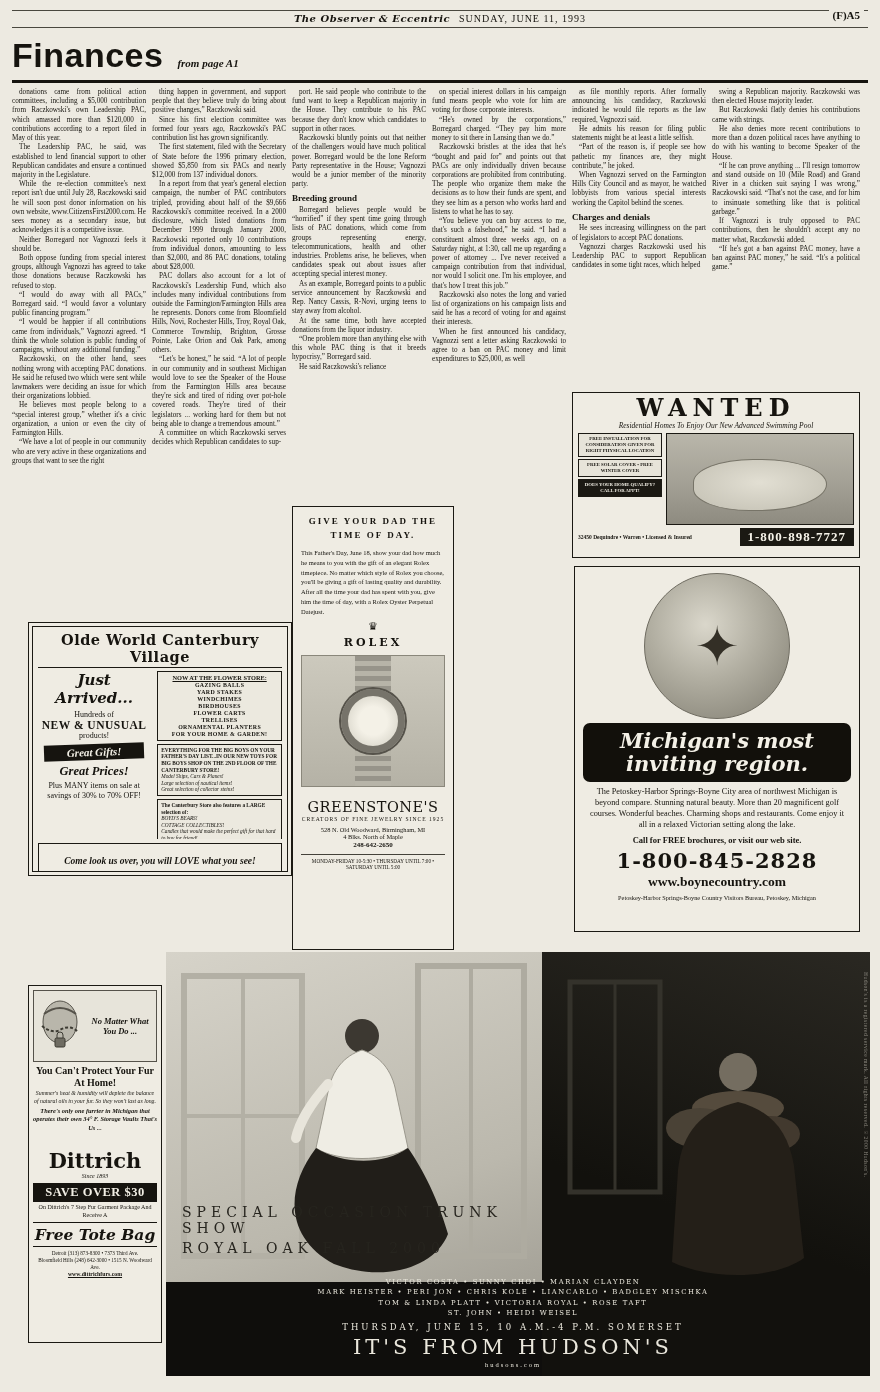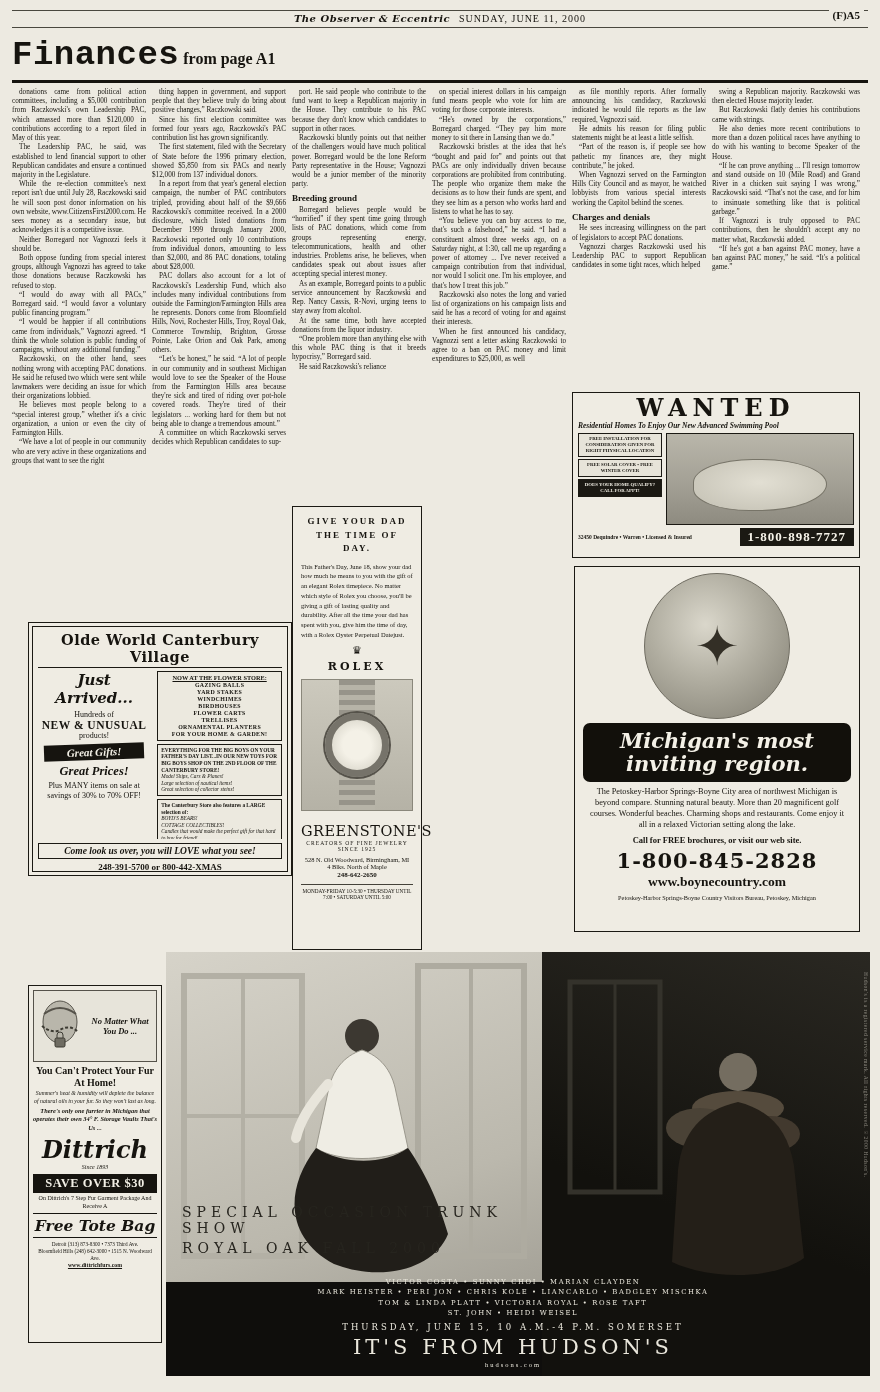--- a/index.html
+++ b/index.html
@@ -3,58 +3,58 @@
 <meta charset="utf-8">
 <style>
 *{box-sizing:border-box;margin:0;padding:0}
 html,body{background:#a9a69d}
 .page{position:relative;width:880px;height:1392px;margin:0 auto;background:#edeae1;color:#16140f;font-family:"Liberation Serif",serif;overflow:hidden}
 .masthead{position:absolute;top:10px;left:12px;right:12px;text-align:center;font-size:10px;letter-spacing:.5px;border-top:1px solid #4a483f;border-bottom:1px solid #4a483f;padding:2px 0 3px}
 .masthead .paper{font-weight:bold;font-style:italic;font-family:"DejaVu Serif",serif}
 .masthead .mdate{margin-left:6px;letter-spacing:1px}
 .pagenum{position:absolute;top:9px;right:16px;font-weight:bold;font-size:11px;background:#edeae1;padding:0 4px}
 .headline{position:absolute;top:36px;left:12px}
-.headline .title{font-size:34px;font-weight:bold;font-family:Liberation Mono, monospace;letter-spacing:.5px}
-.headline .cont{font-size:16px;font-weight:bold;margin-left:0}
+.headline .title{font-size:34px;font-weight:bold;font-family:Liberation Sans, sans-serif;letter-spacing:.5px}
+.headline .cont{font-size:11px;font-style:italic;font-weight:bold;margin-left:10px}
 .headline-rule{position:absolute;top:80px;left:12px;width:856px;border-top:3px solid #16140f}
 .article-col{position:absolute;top:88px;width:134px;font-size:7.2px;line-height:1.28;text-align:justify;overflow:hidden}
 .article-col .para{text-indent:7px}
 .article-col .subhead{font-size:9px;font-weight:bold;text-indent:0;text-align:left;margin:4px 0 1px}
 .colA{left:12px;height:532px}
 .colB{left:152px;height:532px}
 .colC{left:292px;height:412px}
 .colD{left:432px;height:412px}
 .colE{left:572px;height:296px}
 .colF{left:712px;width:148px;height:296px}
 .ad{position:absolute;background:#efece3;border:1.5px solid #1b1913}
 
 .wanted-ad{left:572px;top:392px;width:288px;height:166px;padding:3px 5px}
 .wanted-title{font-family:"DejaVu Serif",serif;font-size:24px;font-weight:bold;letter-spacing:6px;text-align:center;line-height:1}
-.wanted-sub{font-size:7.5px;font-weight:bold;font-style:italic;text-align:left;margin:1px 0 3px}
+.wanted-sub{font-size:7.5px;font-weight:normal;font-style:italic;text-align:center;margin:1px 0 3px}
 .wanted-body{display:flex;gap:4px;height:92px}
 .wanted-badges{width:84px;display:flex;flex-direction:column;gap:2px}
 .badge{border:1px solid #1b1913;font-size:4.8px;font-weight:bold;text-align:center;padding:2px 1px;line-height:1.25;background:#e7e4d9}
 .badge.dark{background:#1b1913;color:#f0ede3}
 .pool-photo{flex:1;position:relative;border:1px solid #1b1913;background:linear-gradient(180deg,#b9b6aa 0%,#a3a095 55%,#8e8b80 100%);overflow:hidden}
 .pool-water{position:absolute;left:14%;top:28%;width:72%;height:58%;background:radial-gradient(ellipse at 50% 45%,#e2dfd3,#c2bfb2);border-radius:48% 52% 55% 45%;border:1px solid #777468}
 .wanted-footer{display:flex;justify-content:space-between;align-items:center;margin-top:3px}
 .wanted-addr{font-size:5.5px;font-weight:bold}
 .wanted-phone{background:#1b1913;color:#f5f2e8;font-weight:bold;font-size:13px;letter-spacing:1px;padding:1px 8px}
 
 .boyne-ad{left:574px;top:566px;width:286px;height:366px;padding:6px 8px;text-align:center;overflow:hidden}
 .compass{width:146px;height:146px;border-radius:50%;margin:0 auto 4px;background:radial-gradient(circle at 42% 35%,#dad7cb 0%,#b0ada0 45%,#7e7b6f 100%);border:1px solid #6f6c61;display:flex;align-items:center;justify-content:center}
 .compass-star{font-size:54px;color:#332f26}
 .boyne-band{background:#12100b;color:#f4f1e7;font-style:italic;font-weight:bold;font-family:"DejaVu Serif",serif;font-size:21px;line-height:1.08;padding:7px 6px;border-radius:7px;margin:2px 0 5px}
 .boyne-body{font-size:8.3px;line-height:1.32;margin:0 2px 4px}
 .boyne-cta{font-size:8.5px;font-weight:bold;margin-bottom:3px}
 .boyne-phone{font-size:21px;font-weight:bold;letter-spacing:1px;font-family:"DejaVu Serif",serif}
 .boyne-site{font-size:13.5px;font-weight:bold;margin-top:1px}
 .boyne-footer{font-size:6.3px;margin-top:4px}
 
-.rolex-ad{left:292px;top:506px;width:130px;height:444px;padding:8px 8px 5px;text-align:center}
+.rolex-ad{left:292px;top:506px;width:162px;height:444px;padding:8px 8px 5px;text-align:center}
 .rolex-head{font-size:9px;letter-spacing:2px;line-height:1.5;font-weight:bold}
 .rolex-body{font-size:6.5px;line-height:1.5;text-align:left;margin:6px 0 5px}
 .crown{font-size:11px;display:block;line-height:1}
 .rolex-name{font-family:"DejaVu Serif",serif;font-weight:bold;font-size:11px;letter-spacing:3px}
 .watch-photo{position:relative;height:132px;margin:5px 0;background:linear-gradient(180deg,#ccc9bd,#b5b2a6);border:1px solid #8a877b;overflow:hidden}
 .watch-band{position:absolute;left:50%;top:0;bottom:0;width:36px;transform:translateX(-50%);background:repeating-linear-gradient(180deg,#97948a 0 5px,#b7b4a8 5px 10px)}
 .watch-dial{position:absolute;left:50%;top:50%;transform:translate(-50%,-50%);width:64px;height:64px;border-radius:50%;border:7px solid #76736a;background:radial-gradient(#f4f1e7 40%,#cfccc0);box-shadow:0 0 0 2px #55524a}
 .store-name{font-family:"DejaVu Serif",serif;font-size:14.5px;letter-spacing:.5px;margin-top:12px}
 .store-tag{font-size:5.6px;letter-spacing:1px;margin:1px 0 4px}
 .store-addr{font-size:6.4px}
@@ -71,34 +71,34 @@
 .cv-nu .nu-big{font-size:11.5px;font-weight:bold;letter-spacing:.5px}
 .cv-gifts{background:#16140f;color:#f2efe5;font-weight:bold;font-style:italic;font-size:11px;padding:2px 4px;margin:4px 6px;transform:rotate(-2deg)}
 .cv-prices{font-size:12.5px;font-weight:bold;font-style:italic;margin-top:3px}
 .cv-sale{font-size:8px;line-height:1.3;margin-top:2px}
 .cv-right{flex:1;display:flex;flex-direction:column;gap:3px}
 .cv-box{border:1px solid #1b1913;padding:2px 3px;background:#ece9df}
 .cv-box-head{font-size:6.3px;font-weight:bold;text-decoration:underline;text-align:center;margin-bottom:1px}
 .flower-item{font-size:5.9px;font-weight:bold;text-align:center;letter-spacing:.4px;line-height:1.18}
 .cv-box-text{font-size:5.3px;line-height:1.25;font-weight:bold}
 .bigboys-item,.features-item{font-size:5.3px;font-style:italic;line-height:1.25}
-.cv-comelook{border:1.5px solid #1b1913;text-align:center;font-size:9.5px;font-weight:bold;font-style:italic;padding:2px;margin-top:4px}
+.cv-comelook{border:1.5px solid #1b1913;text-align:center;font-size:9.5px;font-weight:bold;font-style:italic;padding:12px;margin-top:4px}
 .cv-phones{text-align:center;font-size:9px;font-weight:bold;margin-top:3px}
 .cv-address{text-align:center;font-size:6.3px;font-weight:bold;margin-top:2px}
 .cv-directions{font-size:5.4px;line-height:1.25;margin-top:2px;text-align:center}
 .cv-detour{text-align:center;font-size:6.2px;font-weight:bold;text-decoration:underline;margin-top:2px}
 
 .dittrich-ad{left:28px;top:985px;width:134px;height:358px;padding:4px;text-align:center}
 .dit-cartoon{position:relative;border:1px solid #55524a;height:72px;margin-bottom:3px;background:#e7e4da;display:flex;align-items:center}
 .dit-cartoon svg{width:52px;height:64px;flex:none}
 .dit-nomatter{font-size:8.5px;font-weight:bold;font-style:italic;line-height:1.2;padding-right:2px}
 .dit-head{font-size:10px;font-weight:bold;line-height:1.15;margin:2px 0}
 .dit-body1{font-size:5.8px;line-height:1.3;font-style:italic}
 .dit-body2{font-size:6.4px;line-height:1.3;font-style:italic;font-weight:bold;margin-top:2px}
-.dit-brand{font-family:"DejaVu Serif",serif;font-size:24px;font-style:italic;font-weight:bold;margin-top:3px}
+.dit-brand{font-family:"DejaVu Serif",serif;font-size:21px;font-weight:bold;margin-top:16px}
 .dit-since{font-size:6px;font-style:italic}
 .dit-save{background:#16140f;color:#f2efe5;font-weight:bold;font-size:12.5px;padding:2px;margin-top:4px;letter-spacing:.5px}
 .dit-savesub{font-size:6px;line-height:1.25;margin-top:2px}
 .dit-free{font-family:"DejaVu Serif",serif;font-size:15.5px;font-style:italic;font-weight:bold;border-top:1px solid #16140f;border-bottom:1px solid #16140f;padding:2px 0;margin:3px 0}
 .dit-fine{font-size:5.2px;line-height:1.3}
 .dit-site{font-size:5.8px;font-weight:bold;margin-top:1px;text-decoration:underline}
 
 .hudsons-ad{left:166px;top:952px;width:704px;height:424px;background:#0f0e0c;border:none;overflow:hidden}
 .hud-photo-left{position:absolute;left:0;top:0;width:376px;height:330px;background:linear-gradient(160deg,#d6d3c9,#bbb8ad 70%,#a5a298)}
 .hud-photo-left svg,.hud-photo-right svg{position:absolute;left:0;top:0;width:100%;height:100%}
@@ -112,21 +112,21 @@
 .hud-site{font-size:6.5px;letter-spacing:2px;margin-top:2px}
 .hud-legal{position:absolute;right:1px;top:20px;writing-mode:vertical-rl;font-size:5.5px;color:#8d8a80;letter-spacing:.5px;z-index:4}
 </style>
 </head>
 <body>
 
 <div class="page">
 
   <div class="masthead">
     <span class="paper">The Observer &amp; Eccentric</span>
-    <span class="mdate">SUNDAY, JUNE 11, 2000</span>
+    <span class="mdate">SUNDAY, JUNE 11, 1993</span>
   </div>
   <div class="pagenum">(F)A5</div>
 
   <div class="headline">
     <span class="title">Finances</span>
     <span class="cont">from page A1</span>
   </div>
   <div class="headline-rule"></div>
 
   <div class="article-col colA">

